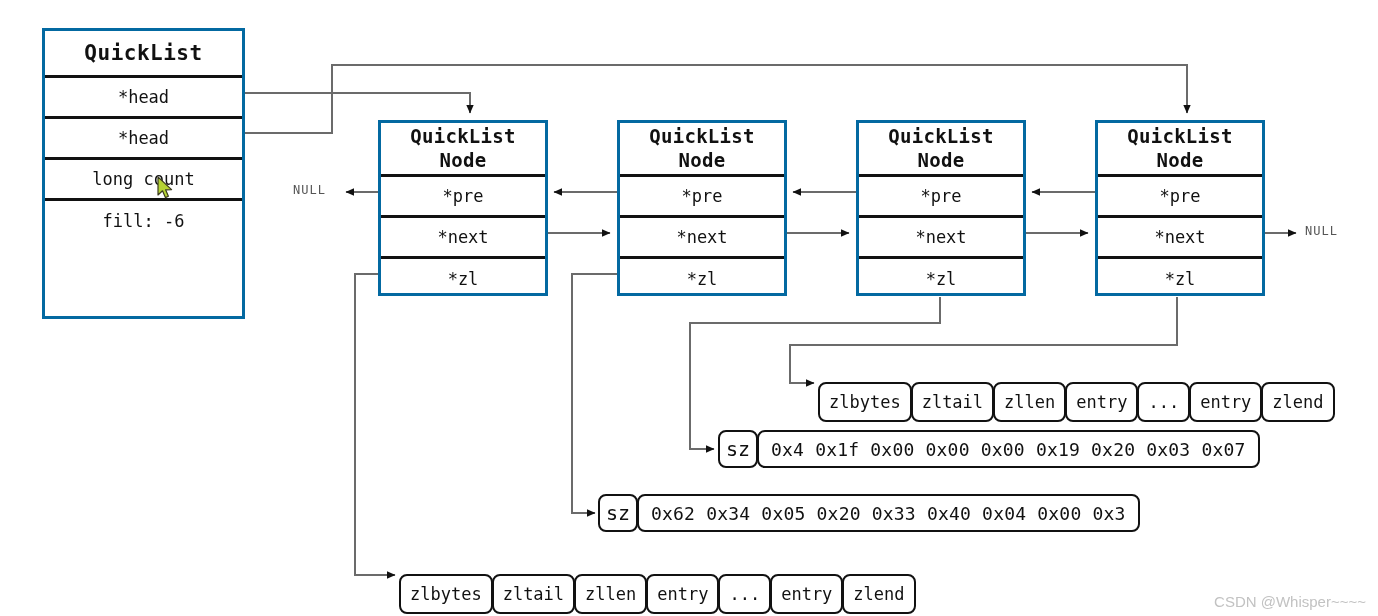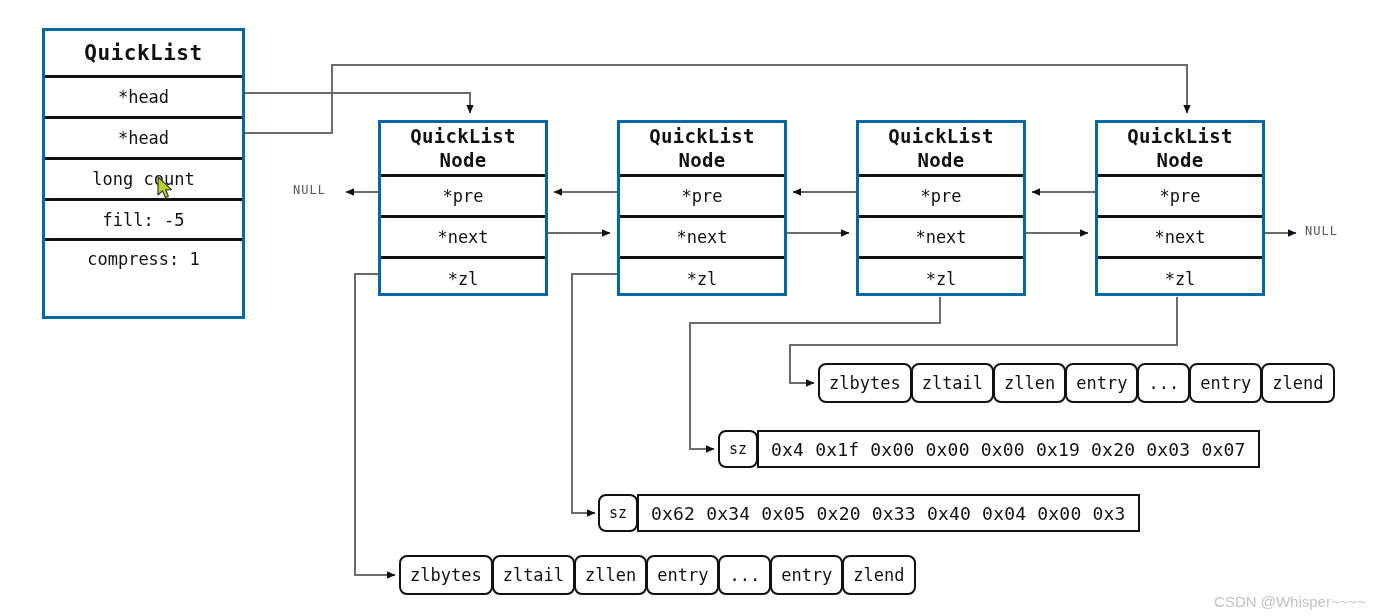--- a/index.html
+++ b/index.html
@@ -53,20 +53,21 @@
     flex-direction: column;
     letter-spacing: 0.3px;
   }
 
   
   .ziplist {
     position: absolute;
     display: flex;
     align-items: stretch;
     height: 40px;
+    margin-top: 19px;
   }
   .zlcell {
     border: 2px solid #111;
     border-radius: 8px;
     background: #fff;
     display: flex;
     align-items: center;
     justify-content: center;
     font-size: 17px;
     color: #111;
@@ -83,28 +84,28 @@
     align-items: stretch;
     height: 38px;
   }
   .szrow .sz-label {
     border: 2px solid #111;
     border-radius: 8px;
     background: #fff;
     display: flex;
     align-items: center;
     justify-content: center;
-    font-size: 15px;
+    font-size: 20px;
     width: 40px;
     box-sizing: border-box;
     color: #111;
   }
   .szrow .sz-bytes {
     border: 2px solid #111;
-    border-radius: 0;
+    border-radius: 8px;
     background: #fff;
     display: flex;
     align-items: center;
     font-size: 18px;
     padding: 0 12px;
     box-sizing: border-box;
     color: #111;
     white-space: pre;
     margin-left: -1px;
     letter-spacing: 0.2px;
@@ -188,22 +189,21 @@
 
       <path d="M1177,297 L1177,345 L790,345 L790,383 L814,383" marker-end="url(#arr)"></path>
     </g>
   </svg>
 
   <div class="struct" id="quicklist">
     <div class="row title" style="height:47px">QuickList</div>
     <div class="row" style="height:41px">*head</div>
     <div class="row" style="height:41px">*head</div>
     <div class="row" style="height:41px">long count</div>
-    <div class="row" style="height:40px">fill: -5</div>
-    <div class="row" style="height:35px">compress: 1</div>
+    <div class="row" style="height:40px">fill: -6</div>
   </div>
 
   <div class="struct qlnode" style="left:378px">
     <div class="row title" style="height:54px">
       <span>QuickList</span>
       <span>Node</span>
     </div>
     <div class="row" style="height:41px">*pre</div>
     <div class="row" style="height:41px">*next</div>
     <div class="row" style="height:40px">*zl</div>

